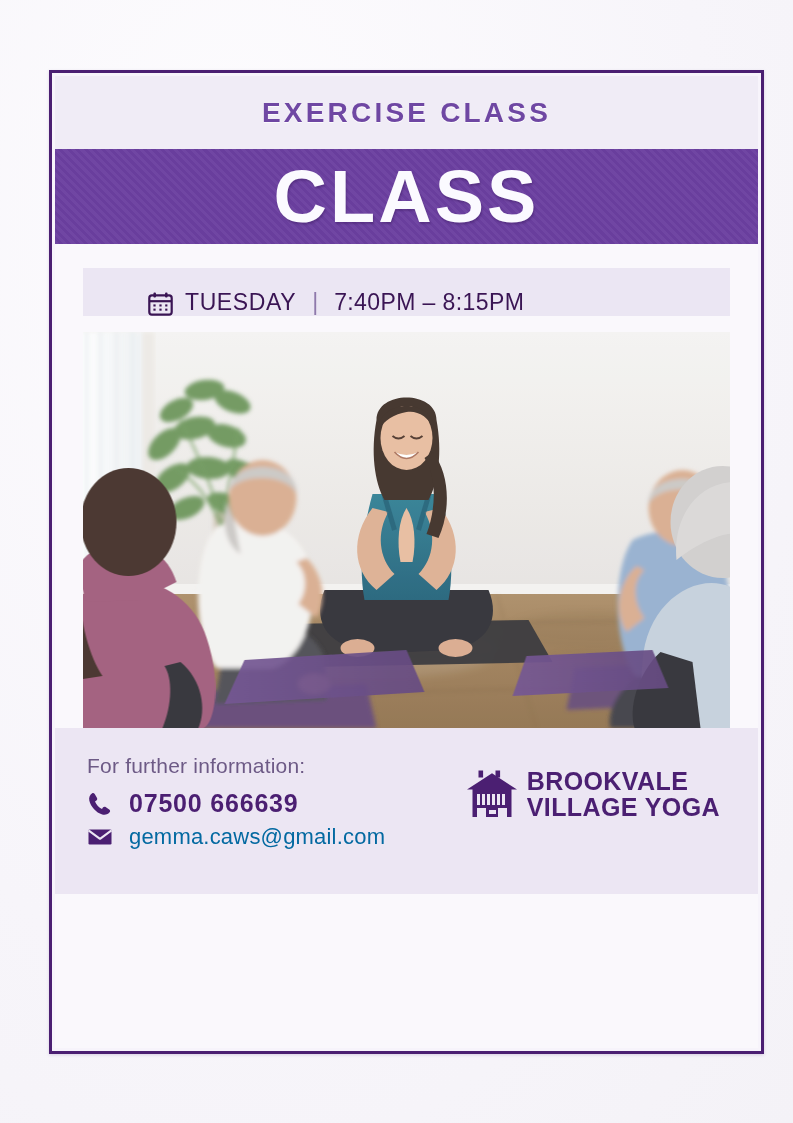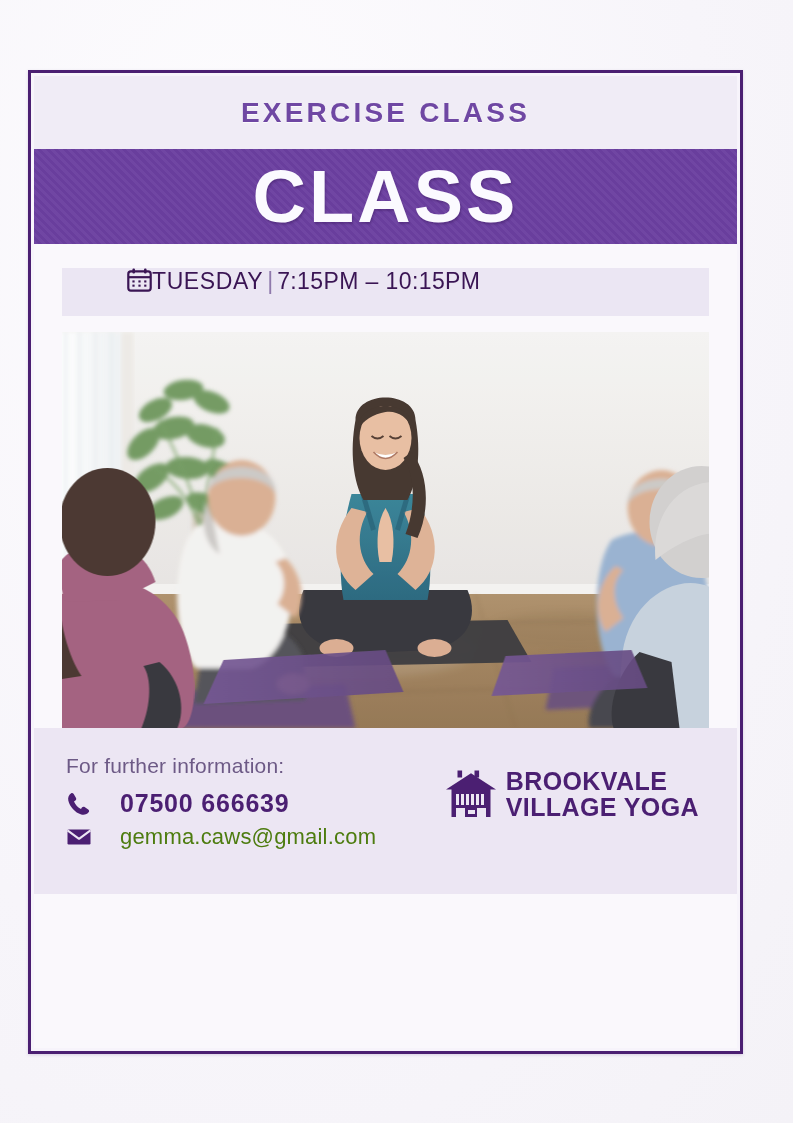--- a/index.html
+++ b/index.html
@@ -19,21 +19,21 @@
   #poster-page {
     position: absolute;
     inset: 0;
     background:
       radial-gradient(ellipse at 30% 20%, #fdfcfe 0%, #f7f5fa 60%, #f4f2f7 100%);
   }
 
   
   #poster-card {
     position: absolute;
-    left: 28px;
+    left: 49px;
     top: 70px;
     width: 715px;
     height: 984px;
     border: 3px solid #4b1f72;
     background: #faf8fc;
     box-sizing: border-box;
     box-shadow: 0 1px 3px rgba(80,40,120,0.18);
     overflow: hidden;
   }
   #poster-inner {
@@ -85,22 +85,23 @@
 
   
   #schedule-wrap {
     flex: 0 0 auto;
     padding: 24px 28px 0 28px;
   }
   #schedule-strip {
     background: #ebe6f3;
     height: 48px;
     display: flex;
-    align-items: flex-start;
+    align-items: flex-end;
     padding-left: 65px;
+    gap: 12px;
     box-sizing: border-box;
   }
   .cal-icon {
     width: 25px;
     height: 24px;
     flex: 0 0 auto;
     display: block;
   }
   #schedule-day {
     font-size: 23px;
@@ -166,33 +167,33 @@
   #contact-left { display: flex; flex-direction: column; }
   #contact-heading {
     font-size: 21px;
     color: #6d5a86;
     margin-bottom: 11px;
     letter-spacing: 0.2px;
   }
   .contact-row {
     display: flex;
     align-items: center;
-    gap: 28px;
+    gap: 16px;
     margin-bottom: 6px;
   }
   .contact-ico { width: 26px; height: 26px; flex: 0 0 auto; display:block; }
   #phone-value {
     font-size: 25px;
     font-weight: bold;
     color: #4b1f72;
     letter-spacing: 0.8px;
   }
   #email-value {
     font-size: 22px;
-    color: #4d7c0f;
+    color: #0369a1;
     letter-spacing: 0.2px;
   }
 
   
   #brand-lockup {
     display: flex;
     align-items: center;
     gap: 9px;
     margin-top: 14px;
     margin-right: 8px;
@@ -233,21 +234,21 @@
               <rect x="5.4" y="12.4" width="2.2" height="2.1"></rect>
               <rect x="11.4" y="12.4" width="2.2" height="2.1"></rect>
               <rect x="17.2" y="12.4" width="2.2" height="2.1"></rect>
               <rect x="5.4" y="16.6" width="2.2" height="2.1"></rect>
               <rect x="11.4" y="16.6" width="2.2" height="2.1"></rect>
               <rect x="17.2" y="16.6" width="2.2" height="2.1"></rect>
             </g>
           </svg>
           <span id="schedule-day">TUESDAY</span>
           <span id="schedule-sep">|</span>
-          <span id="schedule-time">7:15PM – 10:15PM</span>
+          <span id="schedule-time">7:40PM – 8:15PM</span>
         </div>
       </div>
 
       <div id="photo-wrap">
         <div id="photo">
           <svg viewBox="0 0 660 396" preserveAspectRatio="xMidYMid slice">
             <defs>
               <linearGradient id="wallG" x1="0" y1="0" x2="0" y2="1">
                 <stop offset="0%" stop-color="#f4f3f1"></stop>
                 <stop offset="100%" stop-color="#e6e3e0"></stop>

